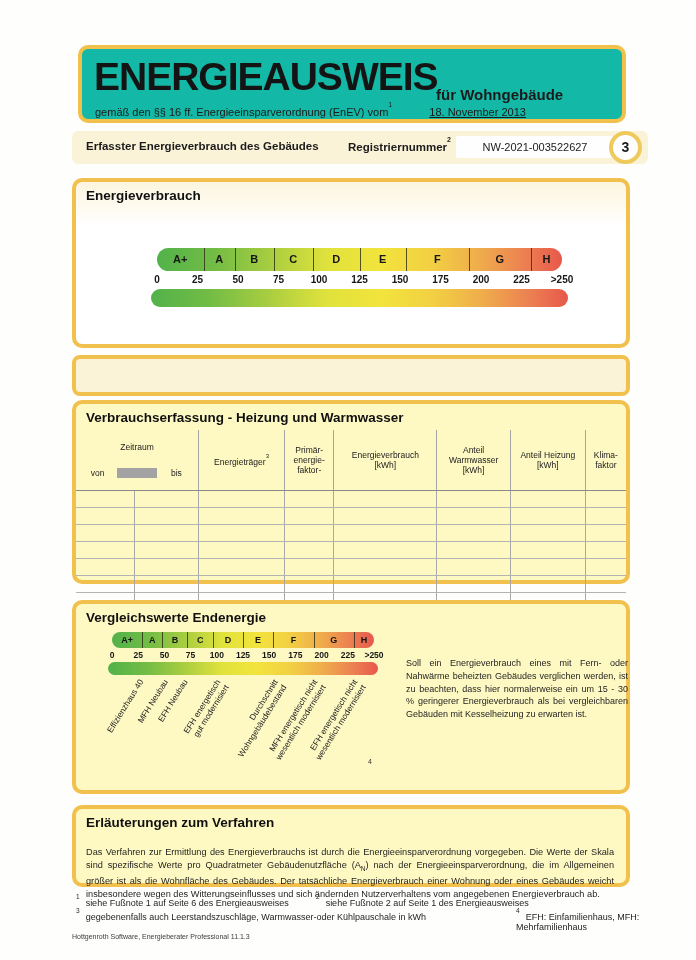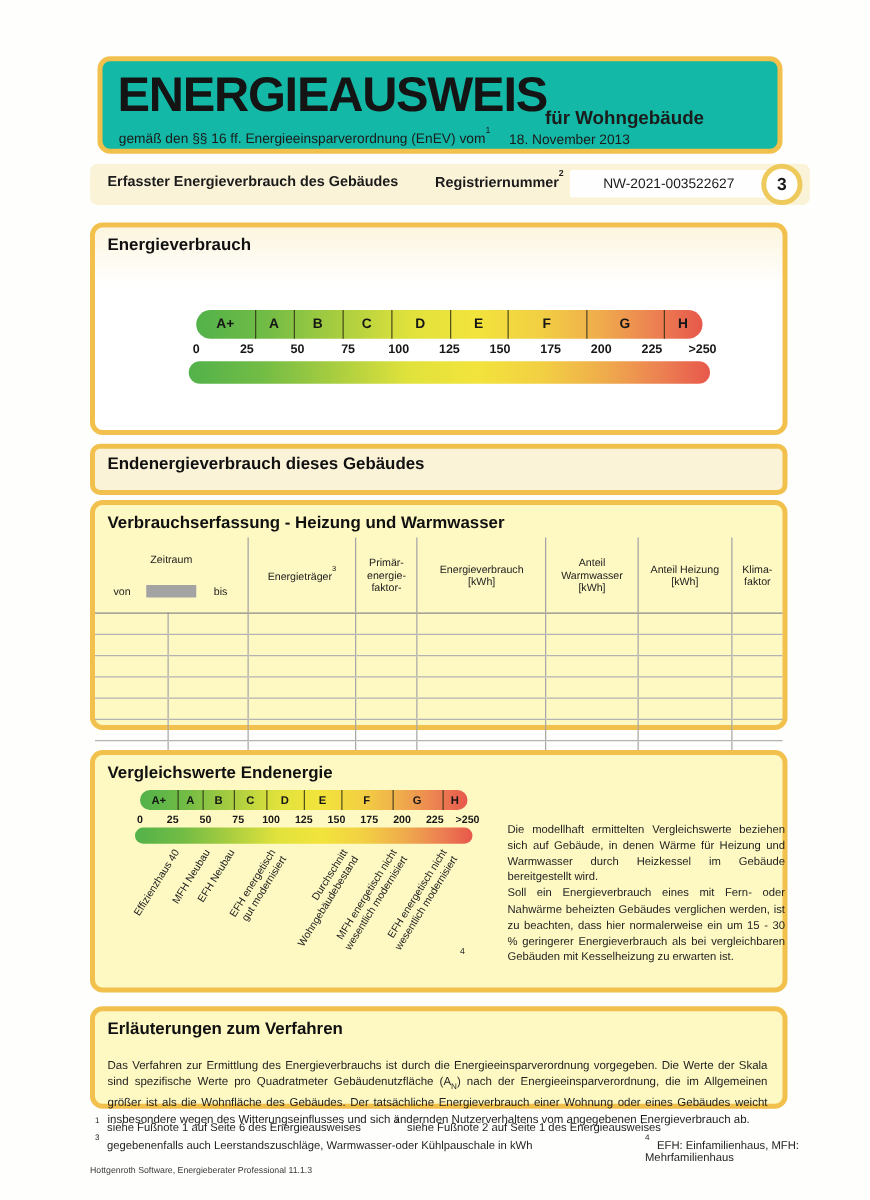--- a/index.html
+++ b/index.html
@@ -10,21 +10,21 @@
   .box{position:absolute;border:4px solid #f2c04d;border-radius:10px;background:#fef9c3;box-sizing:border-box;}
   .sec-title{position:absolute;left:10px;top:6px;font-size:13.5px;font-weight:bold;color:#111;}
 
   
   .header-box{left:78px;top:45px;width:548px;height:78px;border:4px solid #f2c04d;border-radius:10px;
               position:absolute;box-sizing:border-box;background:#14b8a6;}
   .h-title{position:absolute;left:12px;top:6px;font-size:39px;font-weight:bold;letter-spacing:-1px;color:#141414;}
   .h-sub{position:absolute;left:354px;top:37px;font-size:15px;font-weight:bold;}
   .h-law{position:absolute;left:13px;top:56px;font-size:11px;}
   .h-law sup{font-size:7px;position:relative;top:-4px;}
-  .h-date{margin-left:12px;}
+  .h-date{margin-left:34px;text-decoration:underline;}
 
   
   .regbar{position:absolute;left:72px;top:131px;width:576px;height:33px;background:#fbf3d8;border-radius:6px;}
   .rb-label{position:absolute;left:14px;top:9px;font-size:11.5px;font-weight:bold;}
   .rb-reg{position:absolute;left:276px;top:9px;font-size:11.5px;font-weight:bold;}
   .rb-reg sup{font-size:7px;position:relative;top:-4px;}
   .rb-num{position:absolute;left:384px;top:5px;width:158px;height:22px;background:#fefefe;border-radius:2px;
           font-size:11px;text-align:center;line-height:22px;}
   .rb-page{position:absolute;left:537px;top:0px;width:25px;height:25px;border:4px solid #eec95c;border-radius:50%;
            background:#fff;font-size:14px;font-weight:bold;text-align:center;line-height:25px;}
@@ -145,21 +145,20 @@
           <span class="tick" style="left: 70%;">175</span>
           <span class="tick" style="left: 80%;">200</span>
           <span class="tick" style="left: 90%;">225</span>
           <span class="tick" style="left: 100%;">&gt;250</span>
         </div>
       <div class="gradbar" style="background: linear-gradient(90deg, rgb(82, 178, 74) 0%, rgb(114, 188, 69) 14%, rgb(168, 205, 64) 28%, rgb(224, 226, 60) 42%, rgb(242, 228, 60) 55%, rgb(242, 207, 67) 68%, rgb(239, 171, 76) 80%, rgb(236, 127, 82) 91%, rgb(231, 88, 75) 100%);"></div>
     </div>
   </div>
 
   <div class="box box2">
-    <div class="sec-title" style="top:4px">Endenergieverbrauch dieses Gebäudes</div>
     <div class="b2-sub">[Pflichtangabe in Immobilienanzeigen]</div>
   </div>
 
   <div class="box box3">
     <div class="sec-title">Verbrauchserfassung - Heizung und Warmwasser</div>
     <table class="ctable">
       <colgroup>
         <col style="width:10.6%">
           <col style="width:11.7%">
           <col style="width:15.6%">
@@ -338,21 +337,20 @@
           <span>MFH energetisch nicht
 wesentlich modernisiert</span>
         </div>
         <div class="rlabel" style="left: 276px;">
           <span>EFH energetisch nicht
 wesentlich modernisiert</span>
         </div>
       </div>
     <span class="labels-fn">4</span>
     <div class="cmp-text">
-      <p>Die modellhaft ermittelten Vergleichswerte beziehen sich auf Gebäude, in denen Wärme für Heizung und Warmwasser durch Heizkessel im Gebäude bereitgestellt wird.</p>
       <p>Soll ein Energieverbrauch eines mit Fern- oder Nahwärme beheizten Gebäudes verglichen werden, ist zu beachten, dass hier normalerweise ein um 15 - 30 % geringerer Energieverbrauch als bei vergleichbaren Gebäuden mit Kesselheizung zu erwarten ist.</p>
     </div>
   </div>
 
   <div class="box box5">
     <div class="sec-title">Erläuterungen zum Verfahren</div>
     <p class="expl"><span>Das Verfahren zur Ermittlung des Energieverbrauchs ist durch die Energieeinsparverordnung vorgegeben. Die Werte der Skala sind spezifische Werte pro Quadratmeter Gebäudenutzfläche (A</span><sub>N</sub><span>) nach der Energieeinsparverordnung, die im Allgemeinen größer ist als die Wohnfläche des Gebäudes. Der tatsächliche Energieverbrauch einer Wohnung oder eines Gebäudes weicht insbesondere wegen des Witterungseinflusses und sich ändernden Nutzerverhaltens vom angegebenen Energieverbrauch ab.</span></p>
   </div>
 
   <div class="fnote" style="left:76px;top:896px;"><sup>1</sup><span>siehe Fußnote 1 auf Seite 6 des Energieausweises</span></div>

